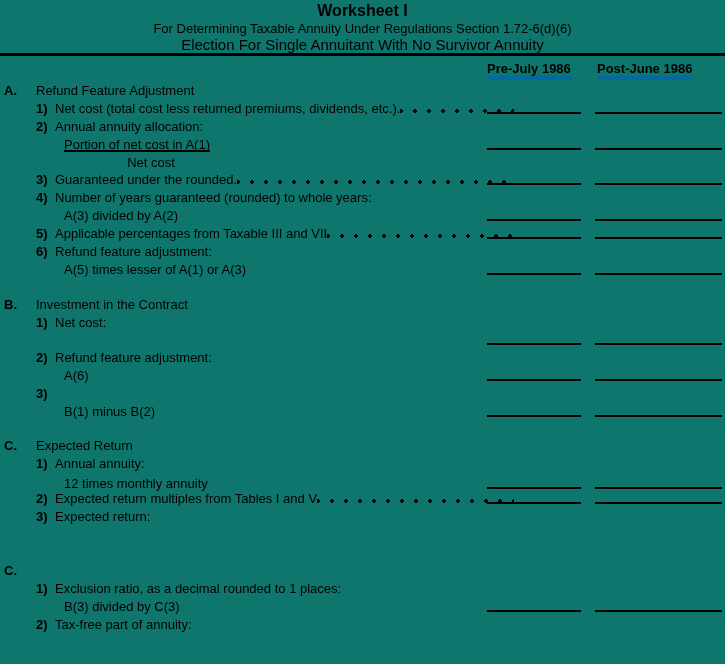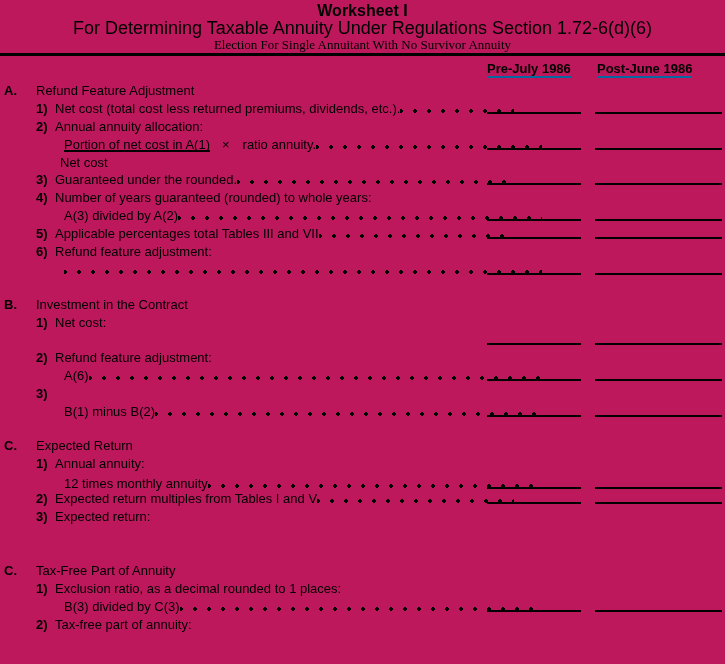--- a/index.html
+++ b/index.html
@@ -1,63 +1,63 @@
 <!DOCTYPE html>
 <html><head>
 <meta charset="utf-8">
 <style>
   html, body { margin: 0; padding: 0; background: #ffffff; }
   body {
     width: 725px; height: 664px; position: relative;
     font-family: "Liberation Sans", sans-serif;
     font-size: 13px; color: #000;
   }
-  .page { position: absolute; left: 0; top: 0; width: 725px; height: 664px; background: #be185d; }
+  .page { position: absolute; left: 0; top: 0; width: 725px; height: 664px; background: #0f766e; }
 
   .title  { position: absolute; left: 0; width: 725px; text-align: center; white-space: nowrap; }
   .t-main { top: 2px;  font-size: 16px; font-weight: bold; line-height: 17px; }
-  .t-sub1 { top: 21px; font-size: 18px; line-height: 15px; }
-  .t-sub2 { top: 37px; font-size: 13px; line-height: 15px; font-family: Liberation Serif, serif; }
+  .t-sub1 { top: 21px; font-size: 13px; line-height: 15px; }
+  .t-sub2 { top: 37px; font-size: 15px; line-height: 15px; }
 
   .rule { position: absolute; left: 0; top: 53px; width: 725px; height: 3px; background: #000; }
 
   .colhead {
     position: absolute; top: 61px; font-weight: bold; font-size: 13px;
-    line-height: 15px; border-bottom: 2px solid #0369a1; white-space: nowrap;
+    line-height: 15px; border-bottom: 4px solid #0369a1; white-space: nowrap;
   }
   .ch1 { left: 487px; }
   .ch2 { left: 597px; }
 
   .row  { position: absolute; left: 0; width: 725px; height: 18px; }
   .left {
     position: absolute; left: 0; top: 0; width: 478px; height: 18px;
     display: flex; align-items: stretch; white-space: nowrap;
     overflow: hidden; line-height: 17px;
   }
   .ind-sec { padding-left: 4px; }
   .ind-num { padding-left: 36px; }
-  .ind-sub { padding-left: 64px; }
+  .ind-sub { padding-left: 64px; flex-direction: column; }
   .sec-letter { font-weight: bold; flex: 0 0 32px; width: 32px; }
   .num        { font-weight: bold; flex: 0 0 19px; width: 19px; }
 
   .leader {
     flex: 1 1 auto;
     background-image: radial-gradient(circle, #000 1.6px, rgba(0,0,0,0) 1.9px);
     background-size: 14px 14px;
     background-repeat: repeat-x;
     background-position: 8px 4px;
   }
 
   .ans { position: absolute; top: -1px; height: 13px; border-bottom: 2px solid #000; }
   .c1  { left: 487px; width: 94px; }
   .c2  { left: 595px; width: 127px; }
 
   .frac-num { border-bottom: 2px solid #000; align-self: flex-start; height: 14px; }
   .op       { margin: 0 13px 0 12px; }
-  .frac-den { position: absolute; left: 60px; top: 0; width: 158px; text-align: left; line-height: 17px; }
+  .frac-den { position: absolute; left: 72px; top: 0; width: 158px; text-align: center; line-height: 17px; }
 </style>
 </head>
 <body>
 
 <div class="page">
 
   <div class="title t-main">Worksheet I</div>
   <div class="title t-sub1">For Determining Taxable Annuity Under Regulations Section 1.72-6(d)(6)</div>
   <div class="title t-sub2">Election For Single Annuitant With No Survivor Annuity</div>
   <div class="rule"></div>
@@ -126,36 +126,37 @@
       <span>A(3) divided by A(2)</span>
       <span class="leader"></span>
     </div>
     <span class="ans c1"></span>
     <span class="ans c2"></span>
   </div>
 
   <div class="row" style="top:225px">
     <div class="left ind-num">
       <span class="num">5)</span>
-      <span>Applicable percentages total Tables III and VII</span>
+      <span>Applicable percentages from Taxable III and VII</span>
       <span class="leader"></span>
     </div>
     <span class="ans c1"></span>
     <span class="ans c2"></span>
   </div>
 
   <div class="row" style="top:243px">
     <div class="left ind-num">
       <span class="num">6)</span>
       <span>Refund feature adjustment:</span>
     </div>
   </div>
 
   <div class="row" style="top:261px">
     <div class="left ind-sub">
+      <span>A(5) times lesser of A(1) or A(3)</span>
       <span class="leader"></span>
     </div>
     <span class="ans c1"></span>
     <span class="ans c2"></span>
   </div>
 
   <div class="row" style="top:296px">
     <div class="left ind-sec">
       <span class="sec-letter">B.</span>
       <span>Investment in the Contract</span>
@@ -242,21 +243,20 @@
     <div class="left ind-num">
       <span class="num">3)</span>
       <span>Expected return:</span>
     </div>
   </div>
 
 
   <div class="row" style="top:562px">
     <div class="left ind-sec">
       <span class="sec-letter">C.</span>
-      <span>Tax-Free Part of Annuity</span>
     </div>
   </div>
 
   <div class="row" style="top:580px">
     <div class="left ind-num">
       <span class="num">1)</span>
       <span>Exclusion ratio, as a decimal rounded to 1 places:</span>
     </div>
   </div>
 

